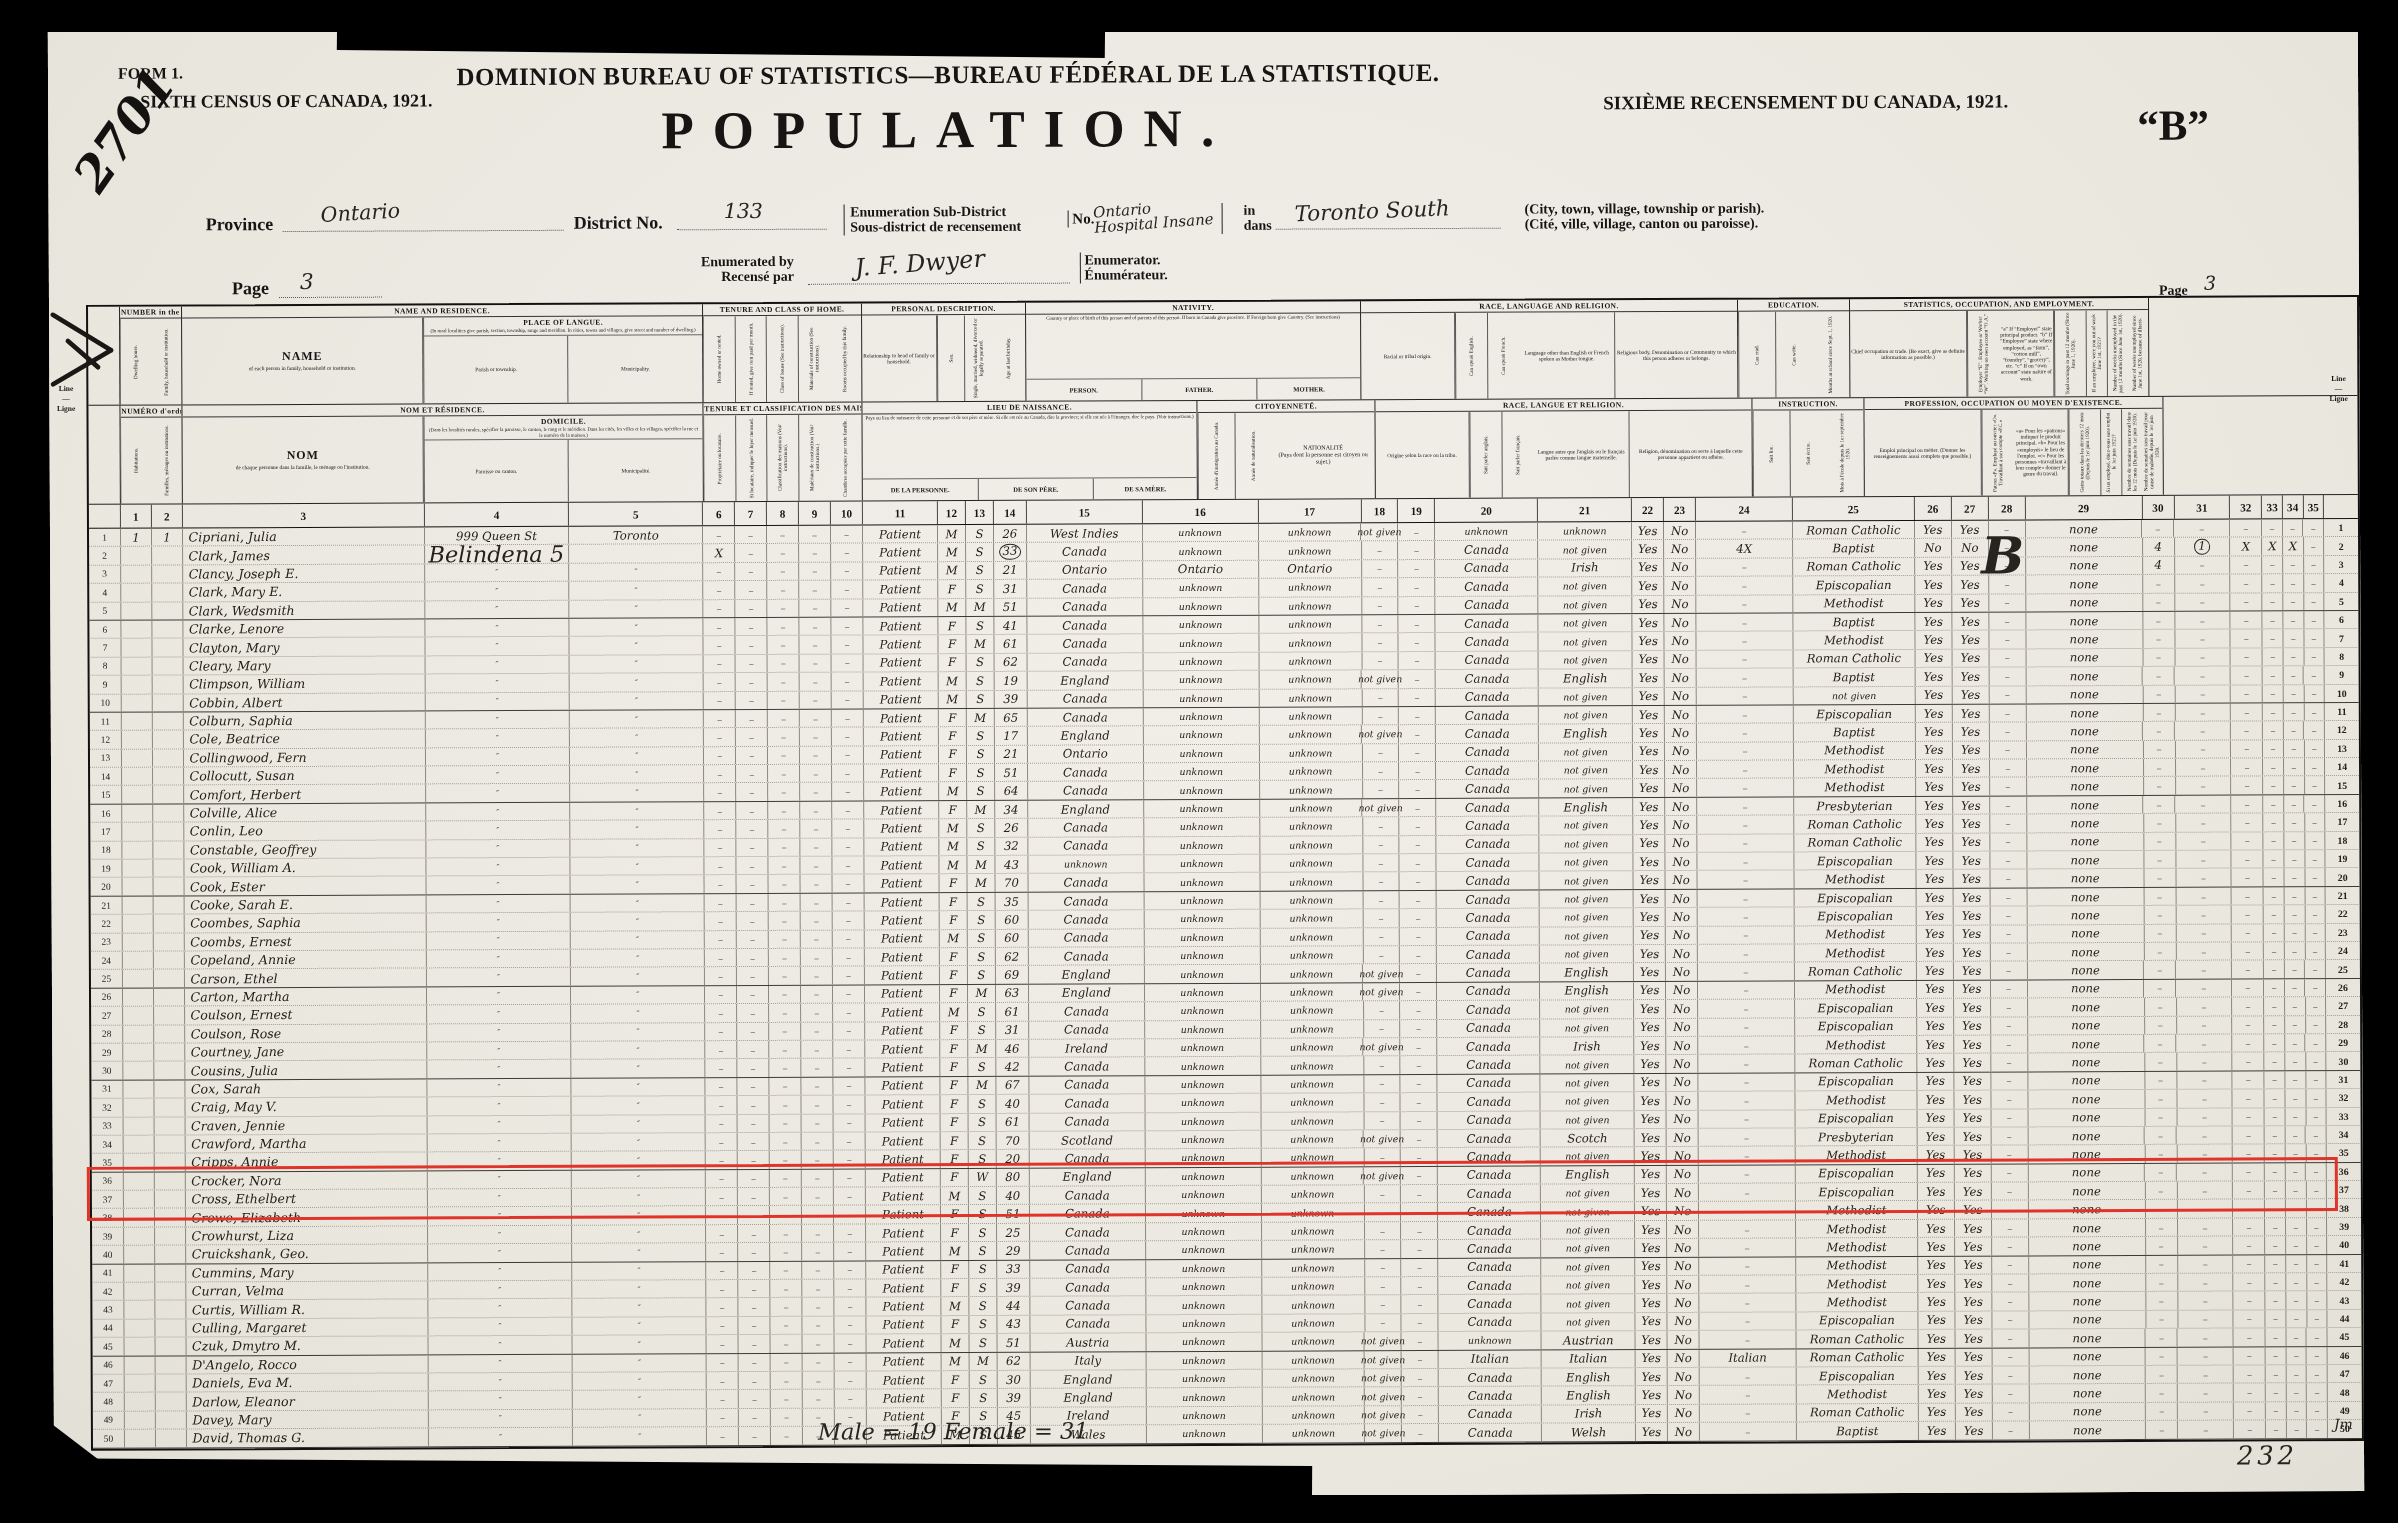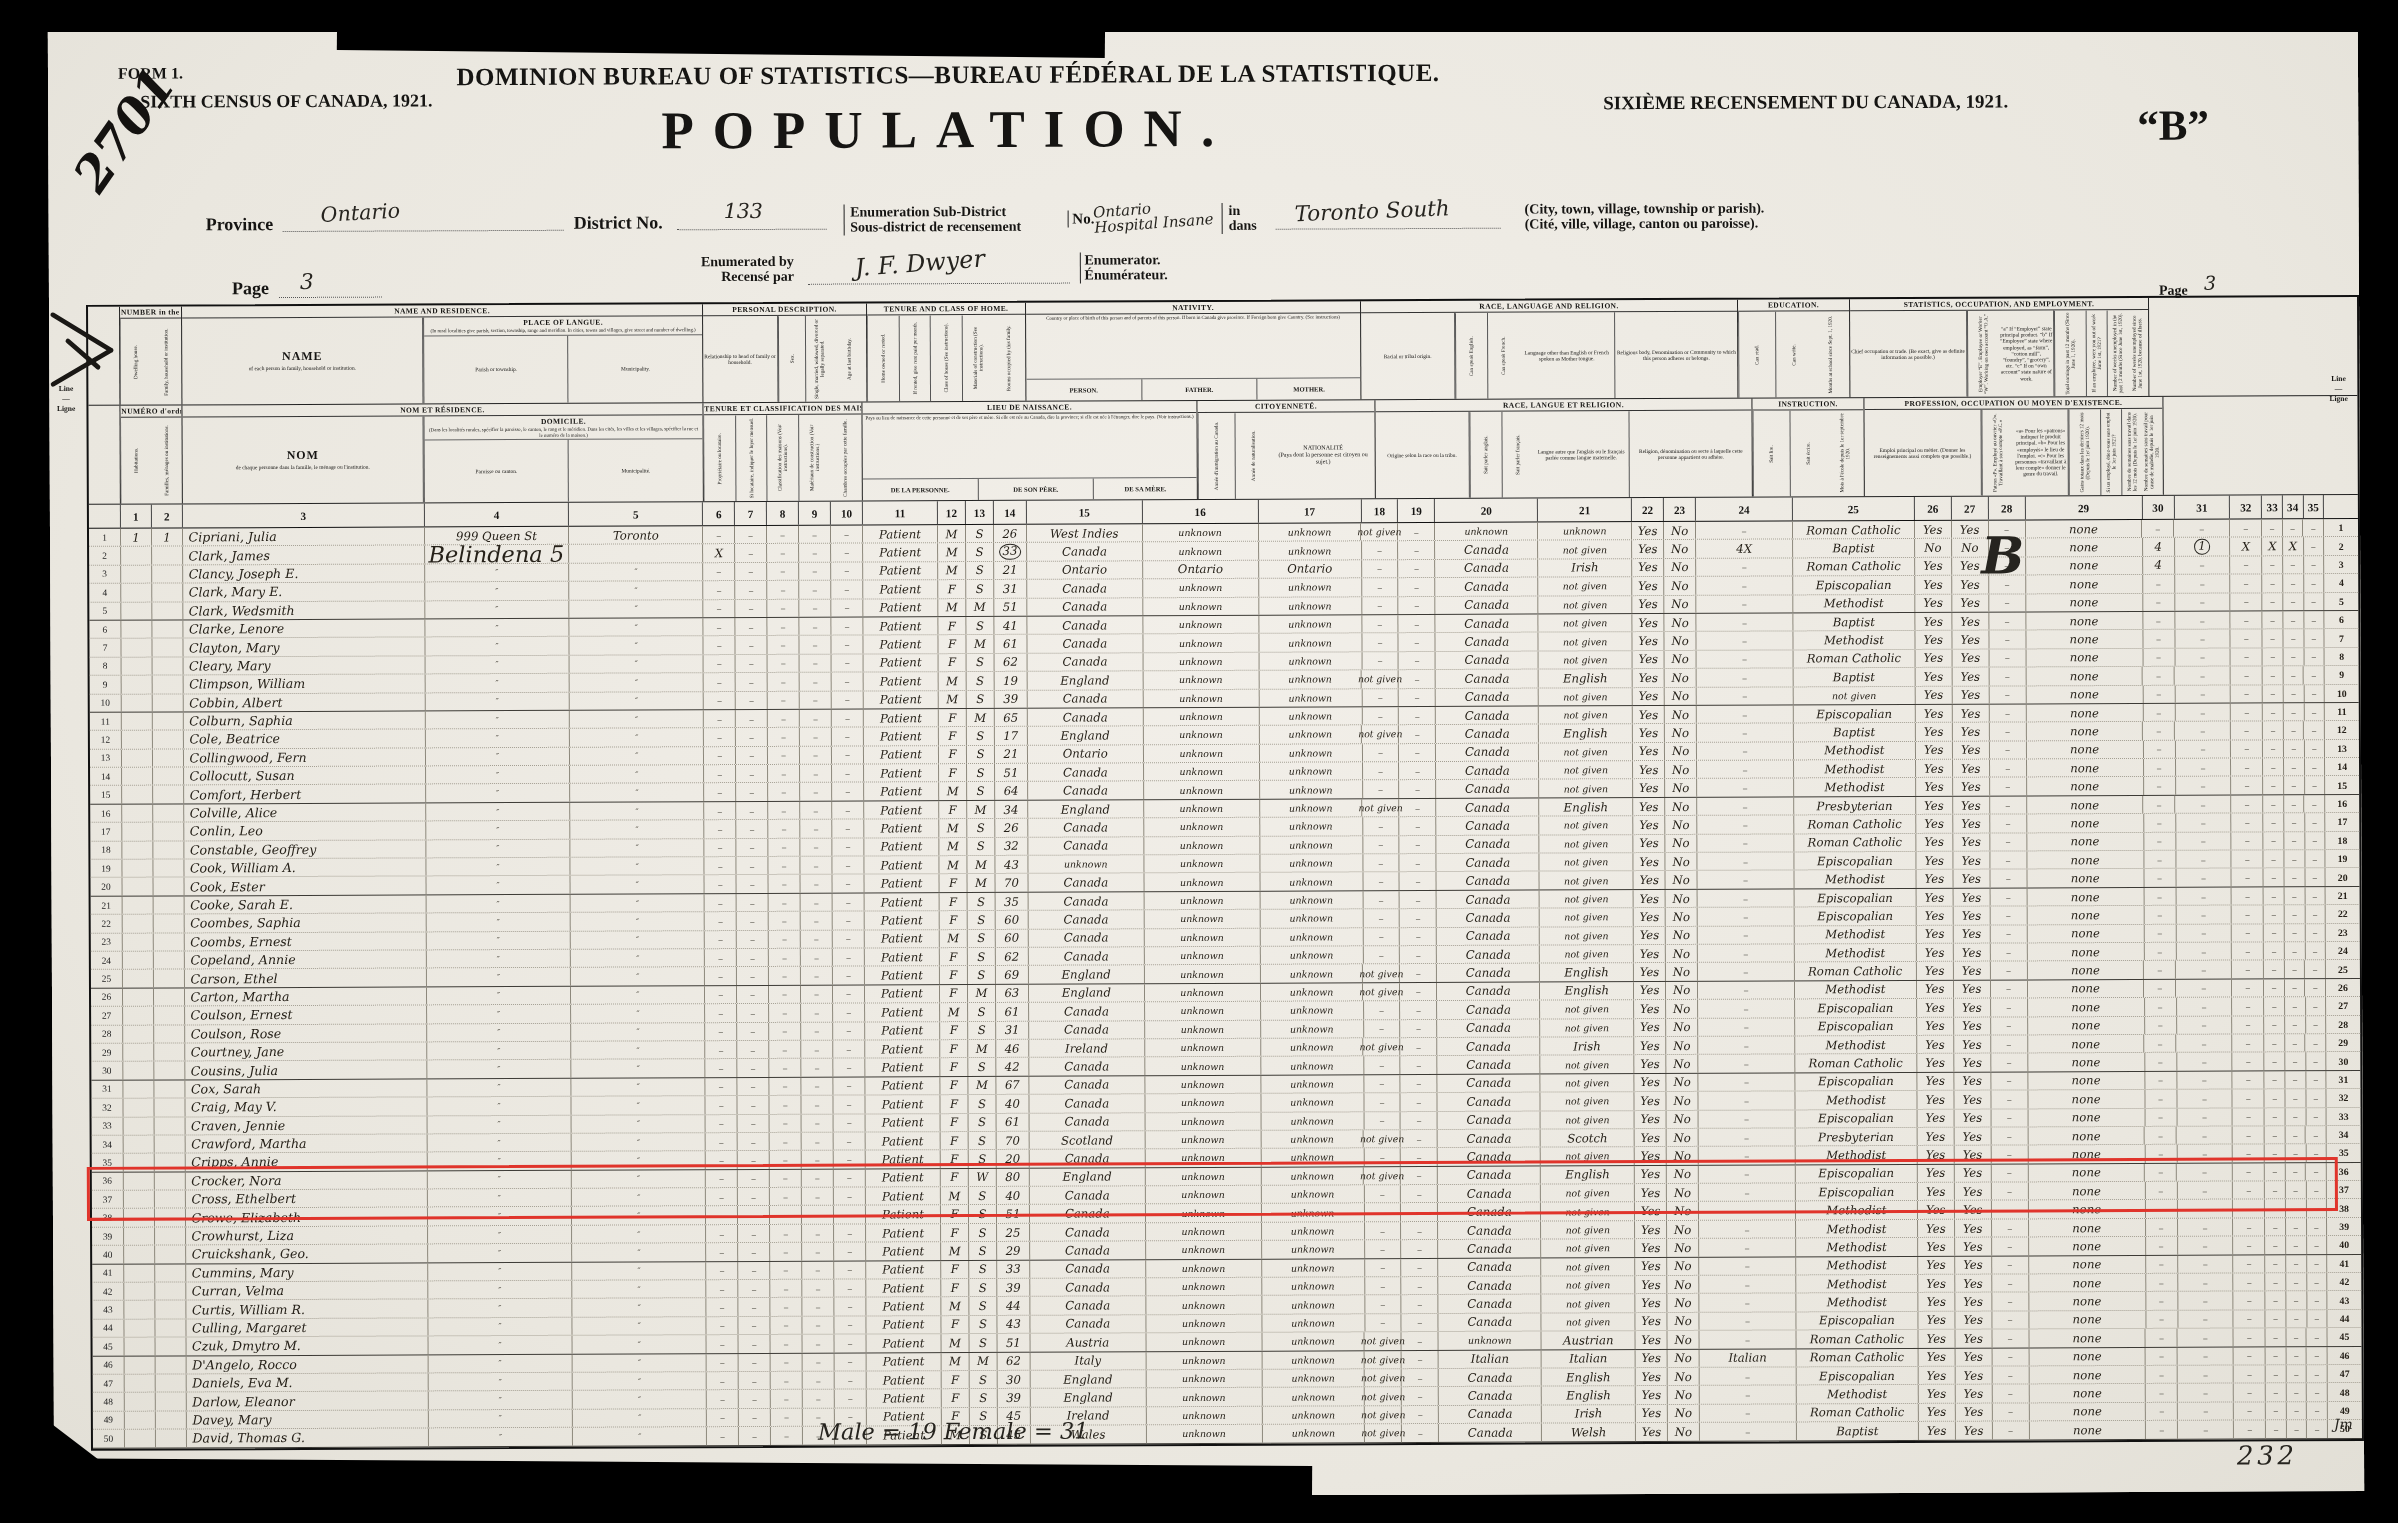--- a/index.html
+++ b/index.html
@@ -75,21 +75,21 @@
   <div class="abs hw" style="left:272px;top:174px;font-size:20.6px;transform:rotate(-3deg);">Ontario</div>
   <div class="abs b" style="left:525px;top:187px;font-size:18px;">District No.</div>
   <div class="abs dotline" style="left:628px;top:204px;width:150px;"></div>
   <div class="abs hw" style="left:675px;top:174px;font-size:20.6px;">133</div>
   <div class="abs stack2" style="left:795px;top:180px;font-size:14px;border-left:1.9px solid #222;padding-left:5.6px;">
     <div>Enumeration Sub-District</div>
     <div>Sous-district de recensement</div>
   </div>
   <div class="abs b" style="left:1019px;top:187px;font-size:15px;border-left:1.9px solid #222;padding-left:3.7px;">No.</div>
   <div class="abs hw" style="left:1045px;top:178px;font-size:15px;width:122px;line-height:1.0;transform:rotate(-4deg);">Ontario Hospital Insane</div>
-  <div class="abs stack2" style="left:1173px;top:180px;font-size:14px;border-left:1.9px solid #222;padding-left:6px;">
+  <div class="abs stack2" style="left:1173px;top:180px;font-size:14px;border-left:1.9px solid #222;padding-left:21px;">
     <div>in</div>
     <div>dans</div>
   </div>
   <div class="abs dotline" style="left:1227px;top:206px;width:225px;"></div>
   <div class="abs hw" style="left:1246px;top:176px;font-size:21.5px;transform:rotate(-2deg);">Toronto South</div>
   <div class="abs stack2" style="left:1476px;top:180px;font-size:14px;">
     <div>(City, town, village, township or parish).</div>
     <div>(Cité, ville, village, canton ou paroisse).</div>
   </div>
 
@@ -136,37 +136,37 @@
             <div style="width: 279px; display: flex; flex-direction: column; border-left: 0.9px solid rgb(85, 85, 85); box-sizing: border-box;">
               <div class="gtitle" style="border-bottom: none;">PLACE OF LANGUE.</div>
               <div class="gnote">(In rural localities give parish, section, township, range and meridian. In cities, towns and villages, give street and number of dwelling.)</div>
               <div class="gcells">
                 <div class="hcell hz" style="width: 145px;">Parish or township.</div>
                 <div class="hcell hz" style="width: 134px;">Municipality.</div>
               </div>
             </div>
           </div>
         </div>
-        <div class="gbox" style="width: 164px;">
-          <div class="gtitle">PERSONAL DESCRIPTION.</div>
-          <div class="gcells">
-            <div class="hcell hz" style="width: 75px;">Relationship to head of family or household.</div>
-            <div class="hcell vt" style="width: 28px;">Sex.</div>
-            <div class="hcell vt" style="width: 28px;">Single, married, widowed, divorced or legally separated.</div>
-            <div class="hcell vt" style="width: 33px;">Age at last birthday.</div>
-          </div>
-        </div>
         <div class="gbox" style="width: 159px;">
           <div class="gtitle">TENURE AND CLASS OF HOME.</div>
           <div class="gcells">
             <div class="hcell vt" style="width: 32px;">Home owned or rented.</div>
             <div class="hcell vt" style="width: 32px;">If rented, give rent paid per month.</div>
             <div class="hcell vt" style="width: 32px;">Class of house (See instructions).</div>
             <div class="hcell vt" style="width: 32px;">Materials of construction (See instructions).</div>
             <div class="hcell vt" style="width: 32px;">Rooms occupied by this family.</div>
+          </div>
+        </div>
+        <div class="gbox" style="width: 164px;">
+          <div class="gtitle">PERSONAL DESCRIPTION.</div>
+          <div class="gcells">
+            <div class="hcell hz" style="width: 75px;">Relationship to head of family or household.</div>
+            <div class="hcell vt" style="width: 28px;">Sex.</div>
+            <div class="hcell vt" style="width: 28px;">Single, married, widowed, divorced or legally separated.</div>
+            <div class="hcell vt" style="width: 33px;">Age at last birthday.</div>
           </div>
         </div>
         <div class="gbox" style="width: 335px;">
           <div class="gtitle">NATIVITY.</div>
           <div class="gnote" style="flex: 1 1 0%;">Country or place of birth of this person and of parents of this person. If born in Canada give province. If Foreign born give Country. (See instructions)</div>
           <div class="gcells" style="flex: 0 0 20.6px;">
             <div class="hcell hz" style="width: 116px; font-weight: bold; font-size: 6.6px;">PERSON.</div>
             <div class="hcell hz" style="width: 116px; font-weight: bold; font-size: 6.6px;">FATHER.</div>
             <div class="hcell hz" style="width: 103px; font-weight: bold; font-size: 6.6px;">MOTHER.</div>
           </div>

